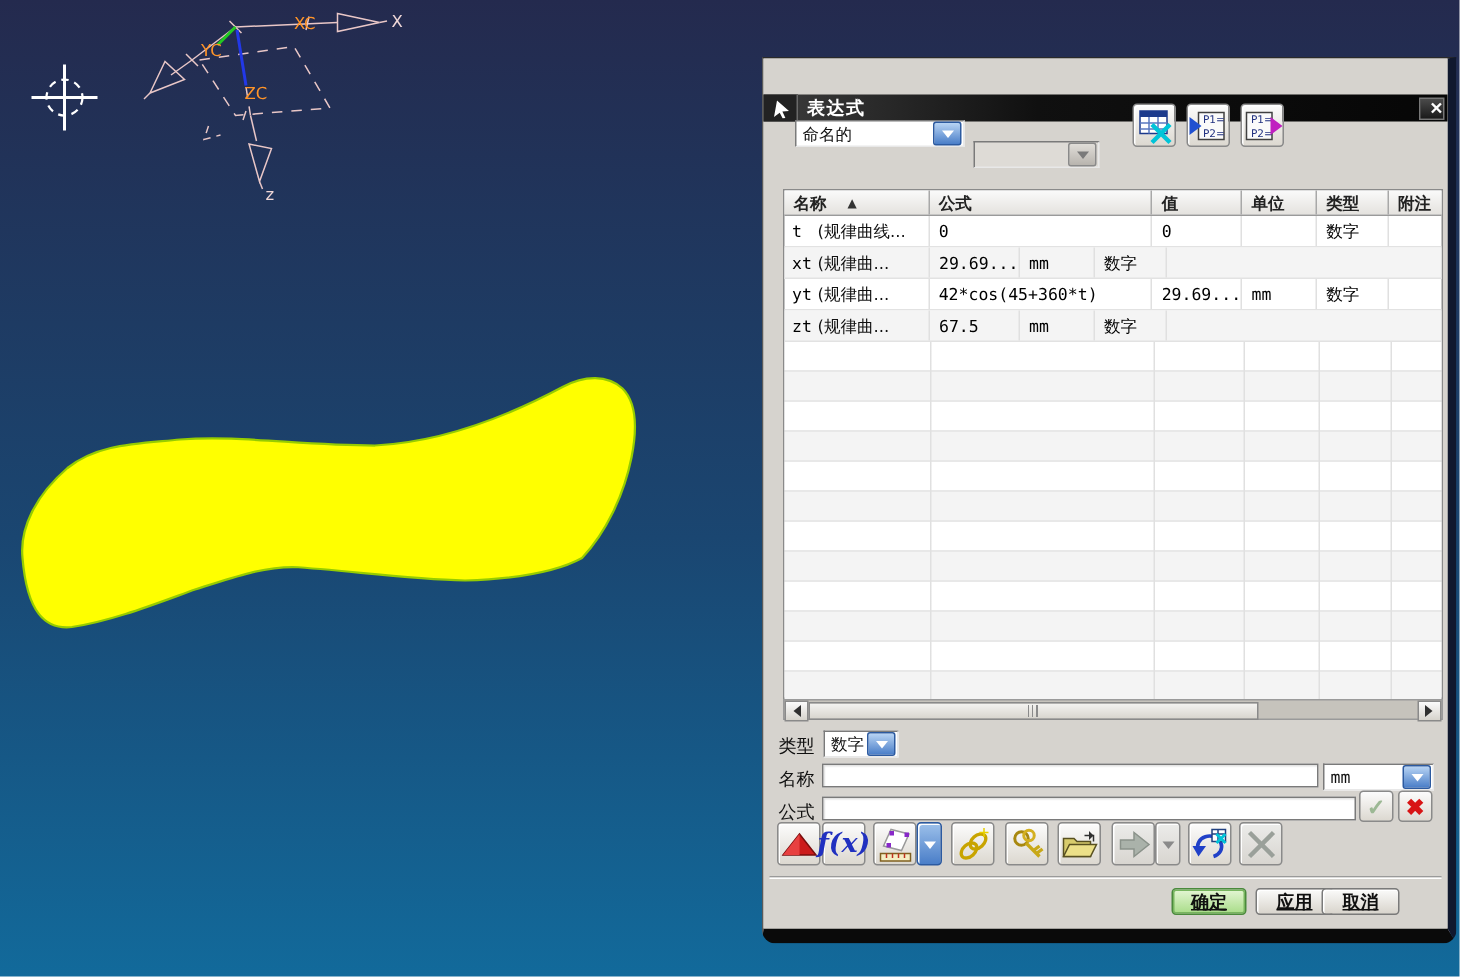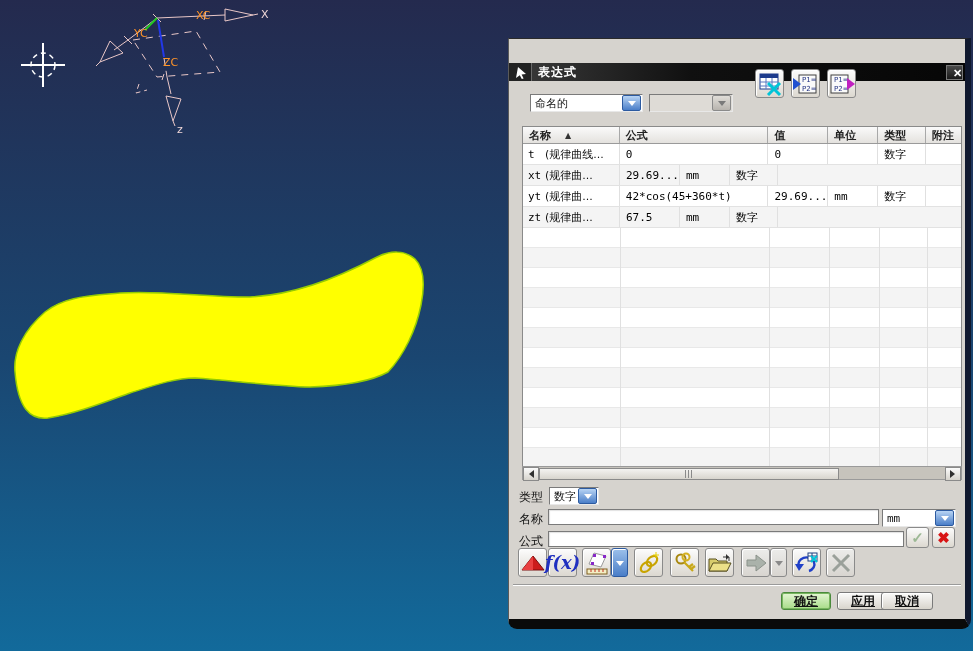--- a/index.html
+++ b/index.html
@@ -185,21 +185,21 @@
     <div class="titlebar">
       <span class="drag-seg">
         <svg width="13" height="13">
           <polygon points="2,12 4,1 12,8 7.6,8.4 9.6,12.6 7.8,13 5.8,9.2" fill="#fff"></polygon>
         </svg>
       </span>
       <span class="tb-title">表达式</span>
       <button class="close-btn">✕</button>
     </div>
 
-    <div class="combo" style="left:21px;top:55px;width:111px;">
+    <div class="combo" style="left:21px;top:41px;width:111px;">
       <span class="cval">命名的</span>
       <span class="arrow-btn"></span>
     </div>
     <div class="combo disabled" style="left:140px;top:55px;width:82px;">
       <span class="cval"></span>
       <span class="arrow-btn"></span>
     </div>
 
     <button class="icon-btn" style="left:246px;top:30px;">
       <svg width="26" height="26">

